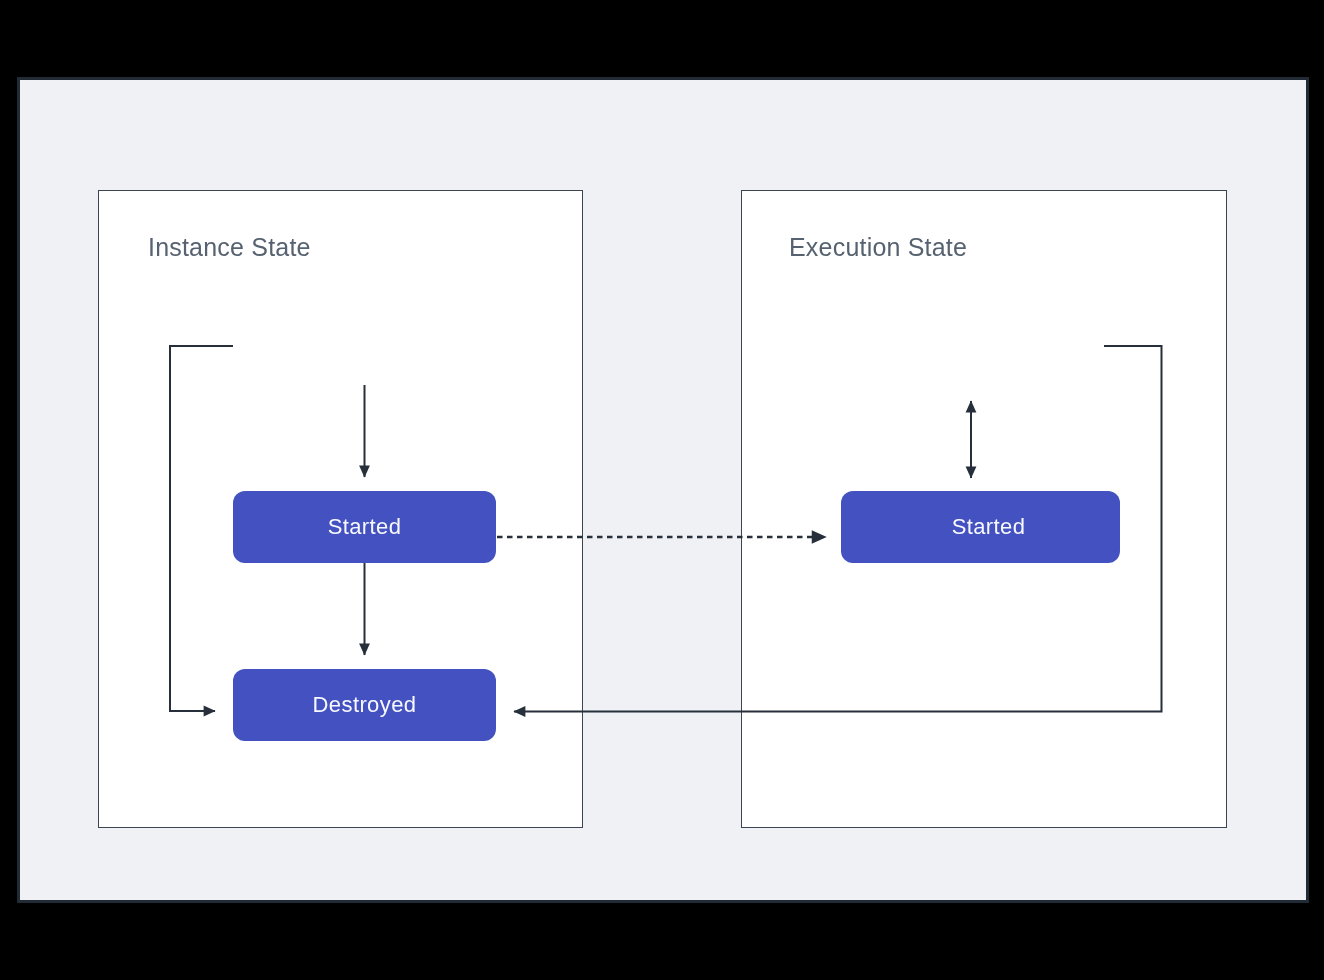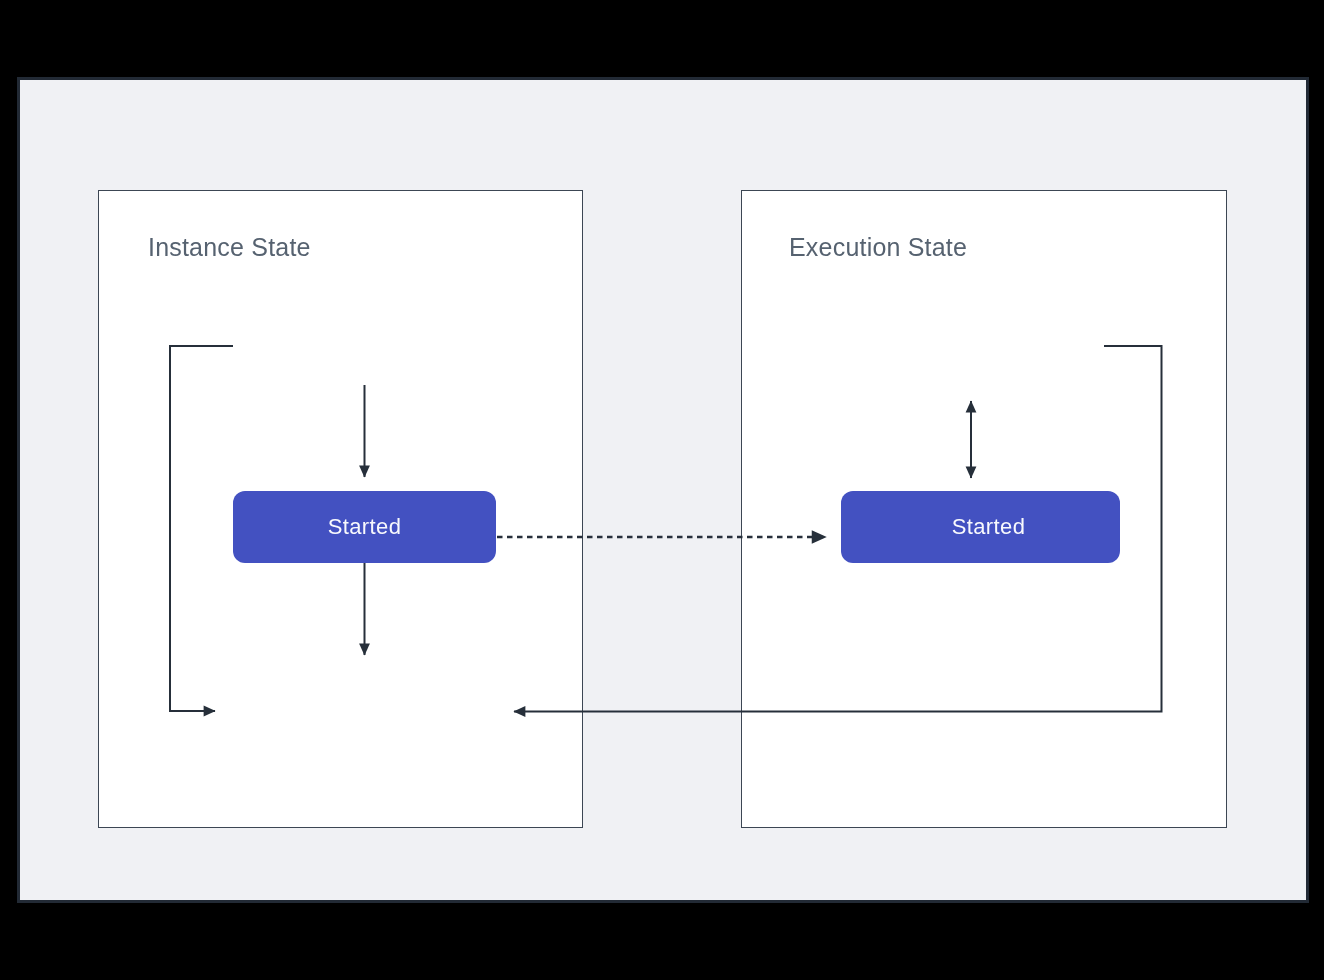--- a/index.html
+++ b/index.html
@@ -87,20 +87,21 @@
 
   <div class="canvas"></div>
 
   <div class="panel panel-left"></div>
   <div class="panel panel-right"></div>
 
   <div class="panel-title title-left">Instance State</div>
   <div class="panel-title title-right">Execution State</div>
 
   <div class="node n-resolved">Started</div>
+  <div class="node n-destroyed">Destroyed</div>
   <div class="node n-started">Started</div>
 
   <svg class="edges" width="1324" height="980" viewBox="0 0 1324 980">
     <defs>
       <marker id="arrow" viewBox="0 0 10 10" refX="9.5" refY="5" markerWidth="7" markerHeight="6" orient="auto-start-reverse">
         <polygon points="0,0.5 10,5 0,9.5" fill="#262f3a"></polygon>
       </marker>
     </defs>
 
     <path d="M364.5 385 V477" marker-end="url(#arrow)"></path>

